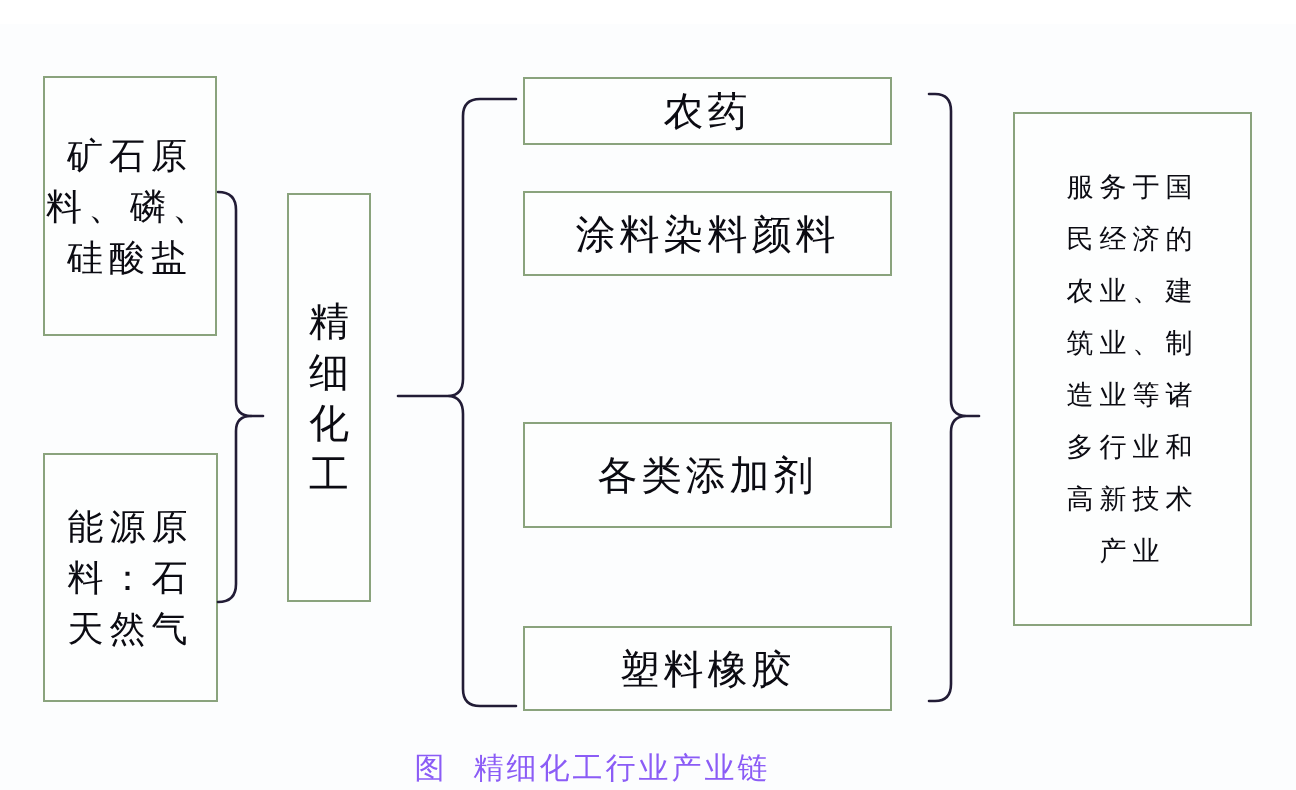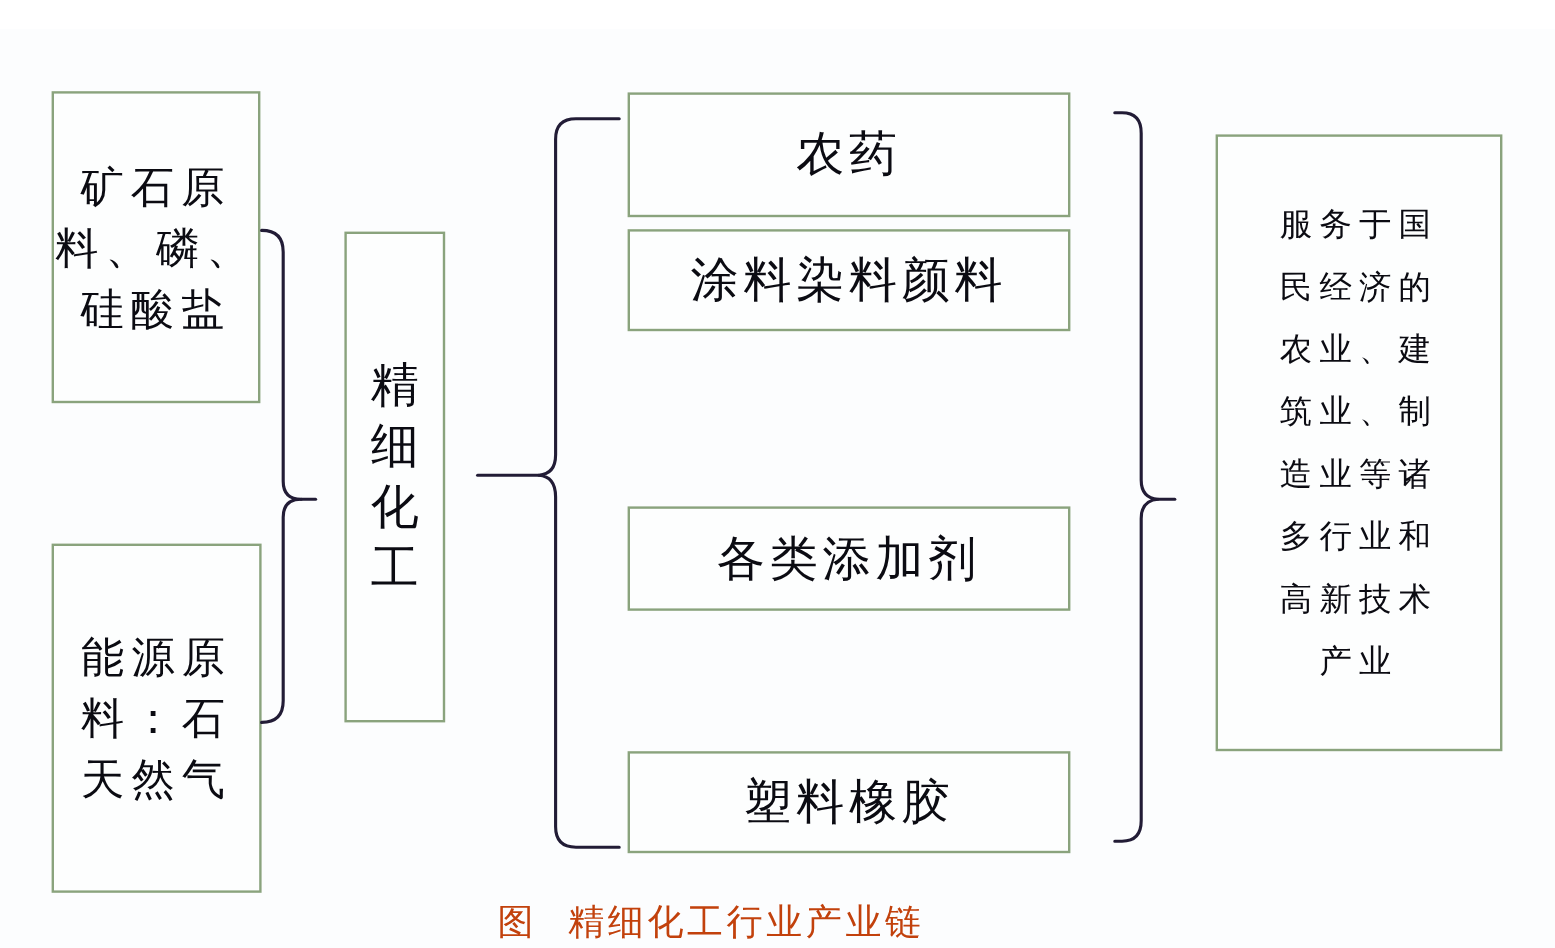--- a/index.html
+++ b/index.html
@@ -29,35 +29,35 @@
     display:block;
     text-align:center;
     white-space:nowrap;
   }
   .multiline{
     font-size:36px;
     line-height:51px;
     letter-spacing:6px;
   }
   .box-mineral{left:43px;top:52px;width:174px;height:260px;}
-  .box-energy{left:43px;top:429px;width:175px;height:291px;}
+  .box-energy{left:43px;top:429px;width:175px;height:249px;}
   .box-fine-chem{
     left:287px;top:169px;width:84px;height:409px;
     font-size:40px;line-height:51px;
   }
   .product{
     left:523px;width:369px;
     font-size:40px;
     letter-spacing:4px;
     line-height:1;
   }
-  .p0{top:53px;height:104px;}
+  .p0{top:53px;height:68px;}
   .p1{top:167px;height:85px;}
   .p2{top:275px;height:86px;}
-  .p3{top:398px;height:87px;}
+  .p3{top:398px;height:106px;}
   .p4{top:500px;height:87px;}
   .p5{top:602px;height:85px;}
   .box-serve{
     left:1013px;top:88px;width:239px;height:514px;
     font-size:27px;line-height:52px;letter-spacing:6px;
   }
   .braces{
     position:absolute;left:0;top:0;
     width:1296px;height:790px;
     pointer-events:none;
@@ -67,21 +67,21 @@
     stroke:#221c36;
     stroke-width:2.6;
     stroke-linecap:round;
     stroke-linejoin:round;
   }
   .caption{
     position:absolute;
     left:0;top:724px;
     width:1185px;
     text-align:center;
-    color:#c2410c;
+    color:#8b5cf6;
     font-size:30px;
     letter-spacing:3px;
     white-space:nowrap;
   }
   .caption .gap{display:inline-block;width:26px;}
 </style>
 </head>
 <body>
 
 <div class="stage">

